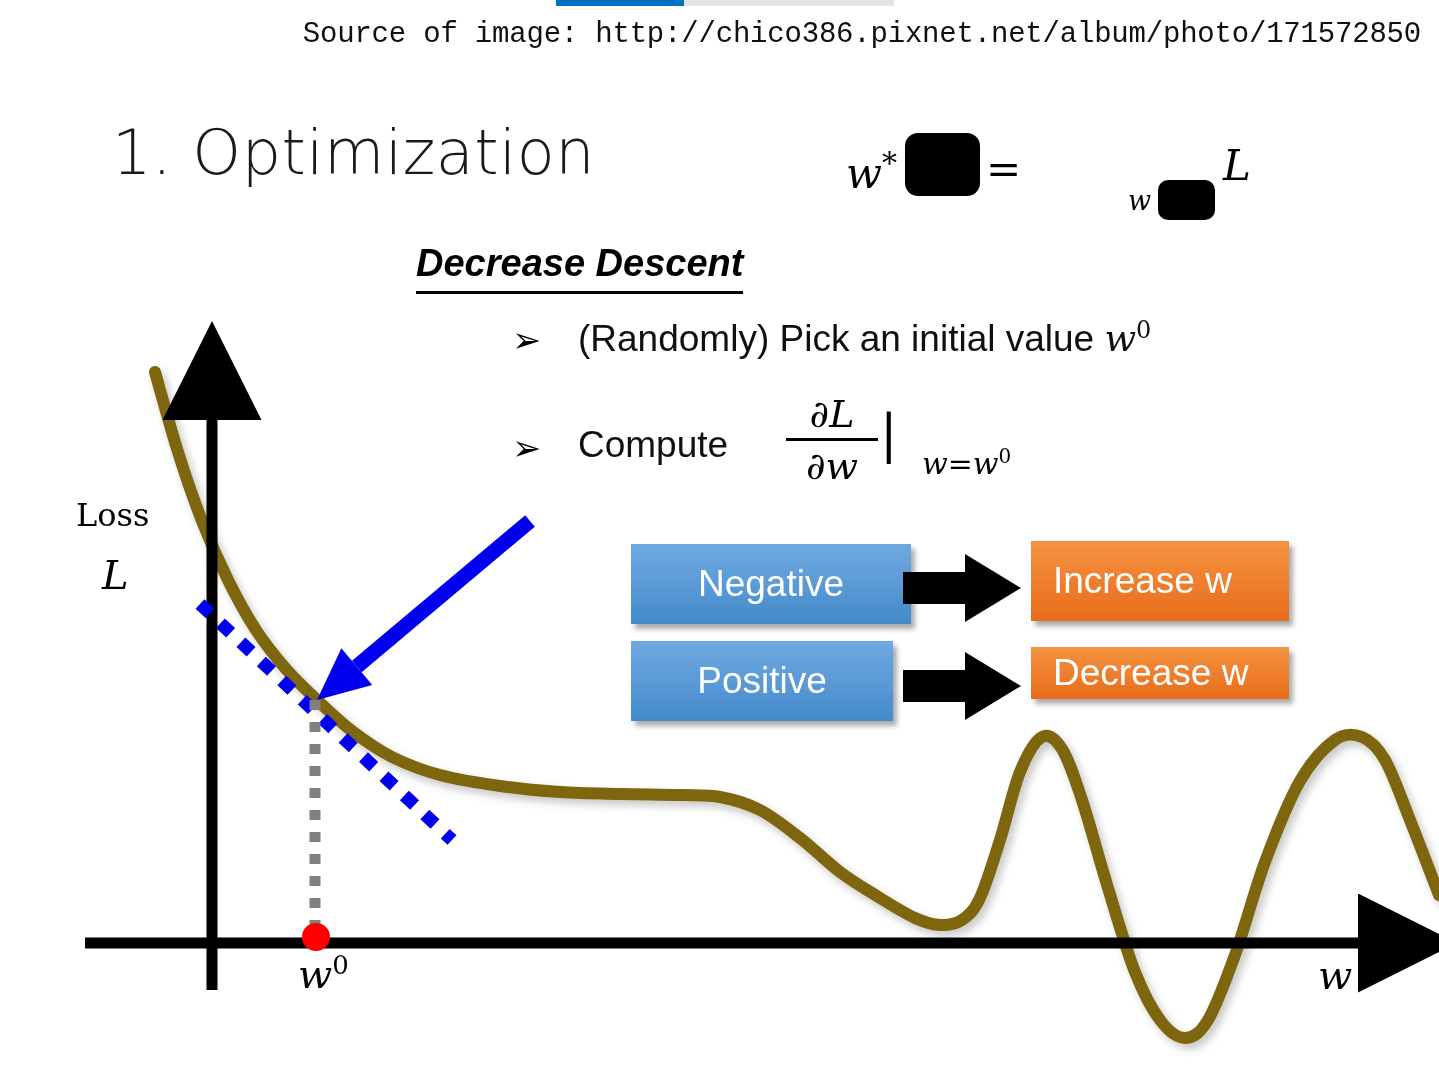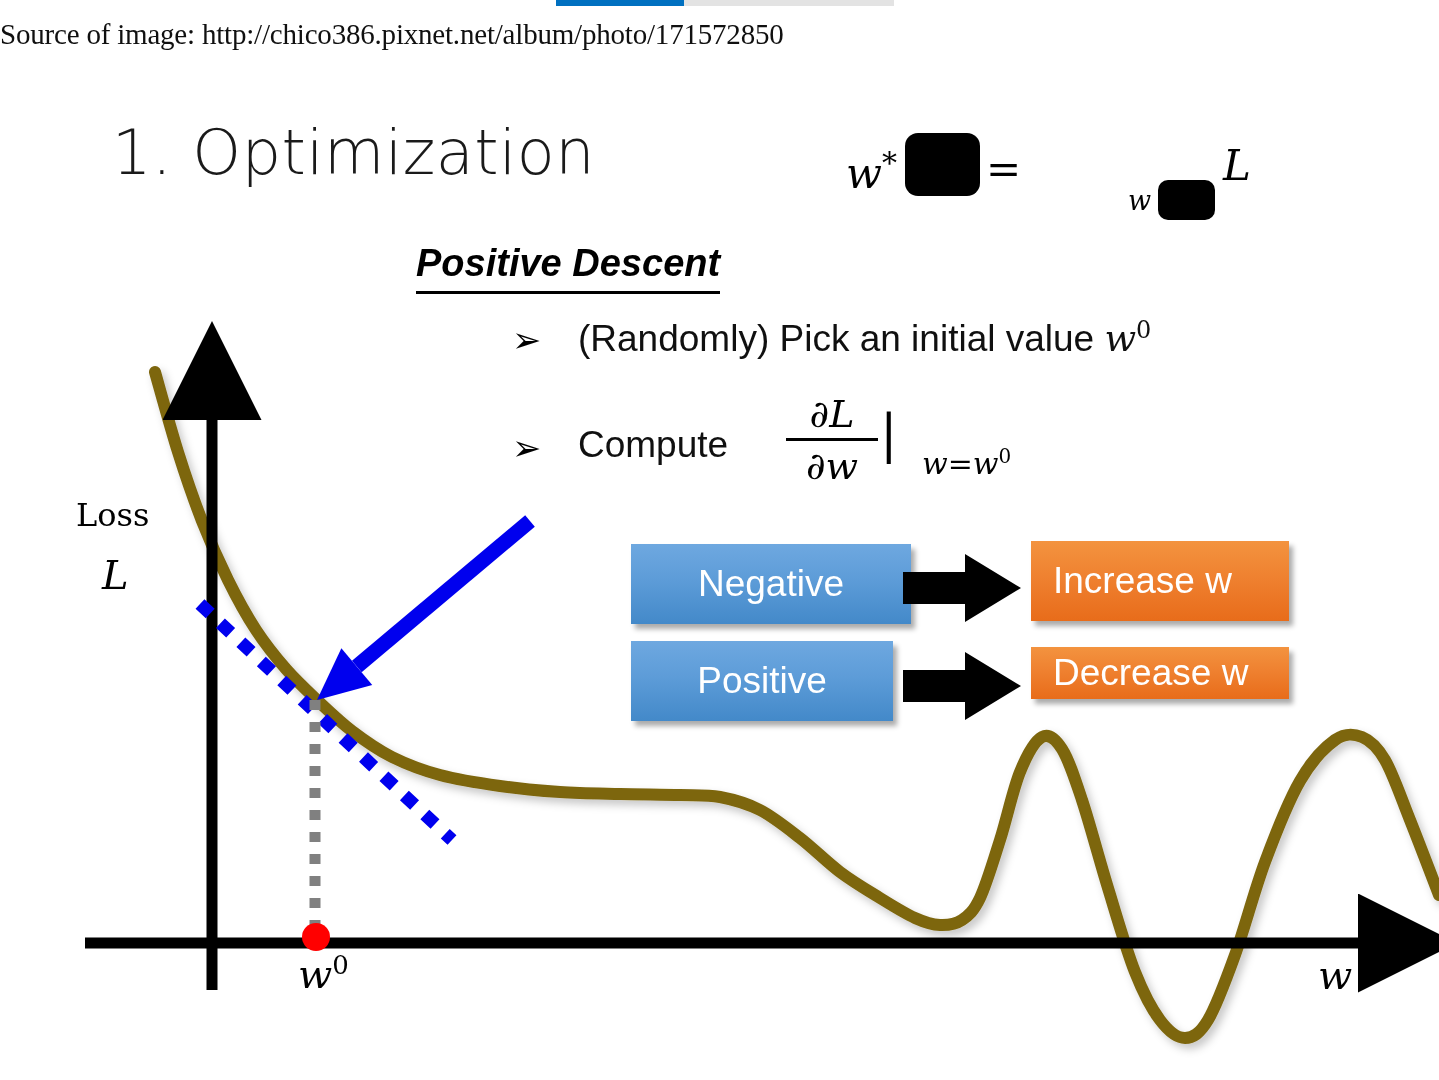--- a/index.html
+++ b/index.html
@@ -13,22 +13,22 @@
   
   #progress-track{
     left:556px;top:0;width:338px;height:6px;background:#e3e3e3;
   }
   #progress-fill{
     left:0;top:0;height:6px;background:#0070c0;
   }
 
   
   #source-line{
-    left:0;top:18px;width:1421px;text-align:left;
-    font-family:Liberation Serif, serif;
+    left:0;top:18px;width:1421px;text-align:right;
+    font-family:Liberation Mono, monospace;
     font-size:29px;color:#101010;letter-spacing:-0.2px;
     white-space:nowrap;
   }
 
   
   #slide-title{
     left:112px;top:116px;
     font-family:"DejaVu Sans", sans-serif;
     font-weight:300;
     font-size:62px;color:#1a1a1a;letter-spacing:0.5px;
@@ -176,21 +176,21 @@
 
 <div class="abs" id="formula-objective">
   <span class="w-star"><span>w</span><span class="star">*</span></span>
   <span class="redact1"></span>
   <span class="eq">=</span>
   <span class="minw">w</span>
   <span class="redact2"></span>
   <span class="L">L</span>
 </div>
 
-<div class="abs" id="gd-heading">Positive Descent</div>
+<div class="abs" id="gd-heading">Decrease Descent</div>
 
 <div class="abs bullet-marker" id="bullet1-marker">➢</div>
 <div class="abs" id="bullet1-text">
   <span>(Randomly) Pick an initial value </span><span class="var">w</span><span class="sup">0</span>
 </div>
 
 <div class="abs bullet-marker" id="bullet2-marker">➢</div>
 <div class="abs" id="bullet2-text">Compute</div>
 
 <div class="abs" id="frac-derivative">

